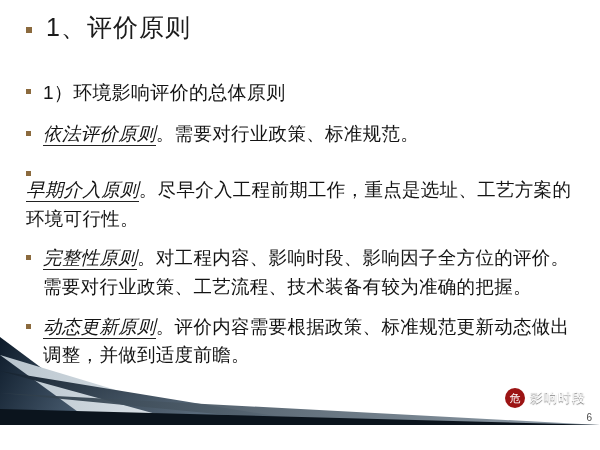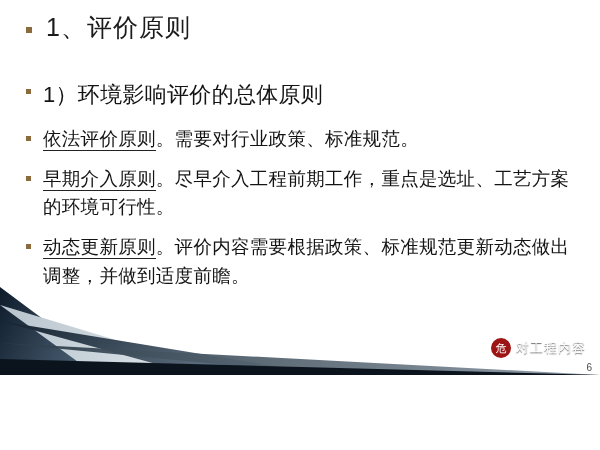--- a/index.html
+++ b/index.html
@@ -9,21 +9,21 @@
   body {
     width: 600px;
     height: 450px;
     overflow: hidden;
     font-family: "Liberation Sans", sans-serif;
     background: #ffffff;
   }
   .slide {
     position: relative;
     width: 600px;
-    height: 375px;
+    height: 425px;
     background: #ffffff;
     overflow: hidden;
   }
 
   
   .title-row {
     position: absolute;
     left: 26px;
     top: 14px;
     display: flex;
@@ -67,27 +67,28 @@
   }
   .para {
     font-size: 18.5px;
     color: #141414;
     line-height: 1.55;
     letter-spacing: 0.3px;
   }
   .lead {
     border-bottom: 1px solid #222;
     padding-bottom: 1px;
+    font-style: italic;
   }
   .item.sub .para {
-    font-size: 22px;
+    font-size: 19px;
   }
   .item.i1 { margin-bottom: 13px; }
   .item.i2 { margin-bottom: 11px; }
-  .item.i3 { margin-bottom: 11px; }
+  .item.i3 { margin-bottom: 11px; flex-direction: column; }
   .item.i4 { margin-bottom: 11px; }
   .item.i5 { }
 
   
   .deco {
     position: absolute;
     left: 0;
     bottom: 0;
     width: 600px;
     height: 88px;
@@ -155,20 +156,26 @@
       </div>
     </div>
 
     <div class="item i3">
       <span class="bullet"></span>
       <div class="para">
         <span class="lead">早期介入原则</span><span>。尽早介入工程前期工作，重点是选址、工艺方案的环境可行性。</span>
       </div>
     </div>
 
+    <div class="item i4">
+      <span class="bullet"></span>
+      <div class="para">
+        <span class="lead">完整性原则</span><span>。对工程内容、影响时段、影响因子全方位的评价。需要对行业政策、工艺流程、技术装备有较为准确的把握。</span>
+      </div>
+    </div>
 
     <div class="item i5">
       <span class="bullet"></span>
       <div class="para">
         <span class="lead">动态更新原则</span><span>。评价内容需要根据政策、标准规范更新动态做出调整，并做到适度前瞻。</span>
       </div>
     </div>
 
   </div>
 
@@ -195,18 +202,18 @@
       <polygon points="0,0 118,88 0,88" fill="url(#g1)"></polygon>
       <polygon points="0,18 232,88 96,88" fill="url(#g3)"></polygon>
       <polygon points="0,34 330,88 196,88" fill="url(#g2)"></polygon>
       <polygon points="0,56 600,88 330,88" fill="url(#g4)" opacity="0.95"></polygon>
       <polygon points="0,72 600,88 0,88" fill="#0b141d"></polygon>
     </svg>
   </div>
 
   <div class="logo">
     <span class="logo-mark">危</span>
-    <span class="logo-text">对工程内容</span>
+    <span class="logo-text">影响时段</span>
   </div>
 
   <div class="page-num">6</div>
 
 </div>
 
 </body></html>

